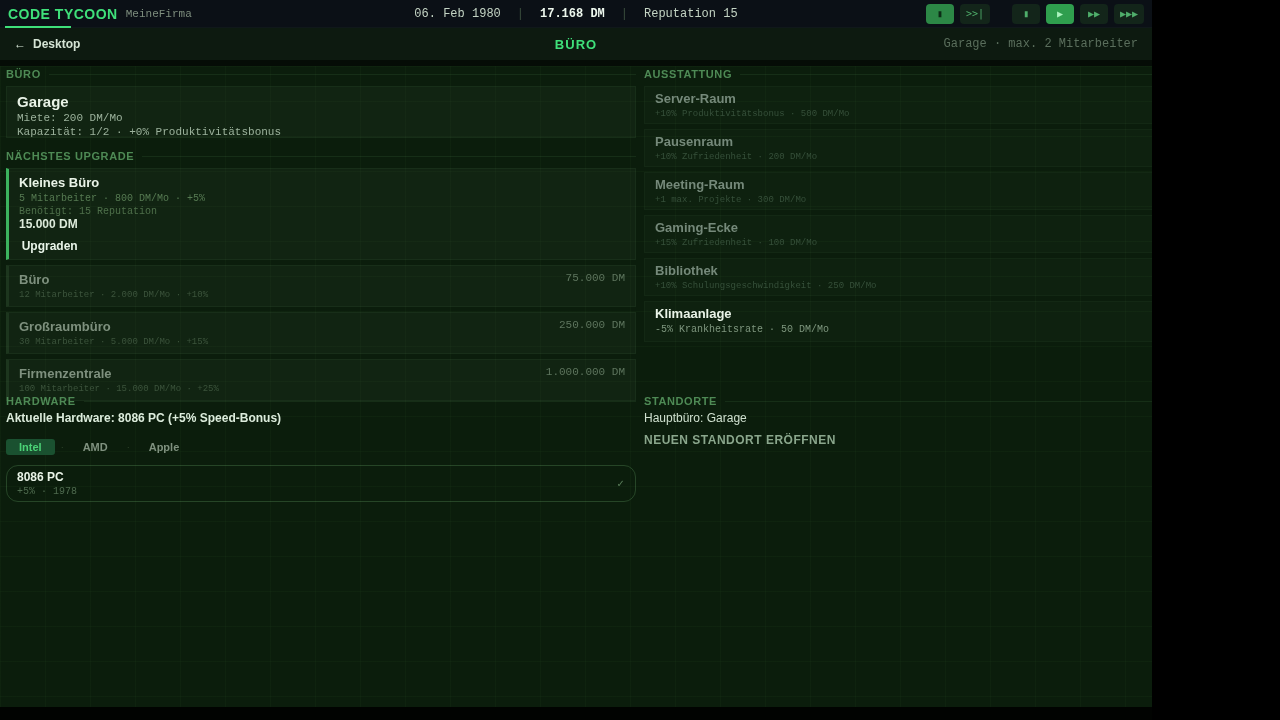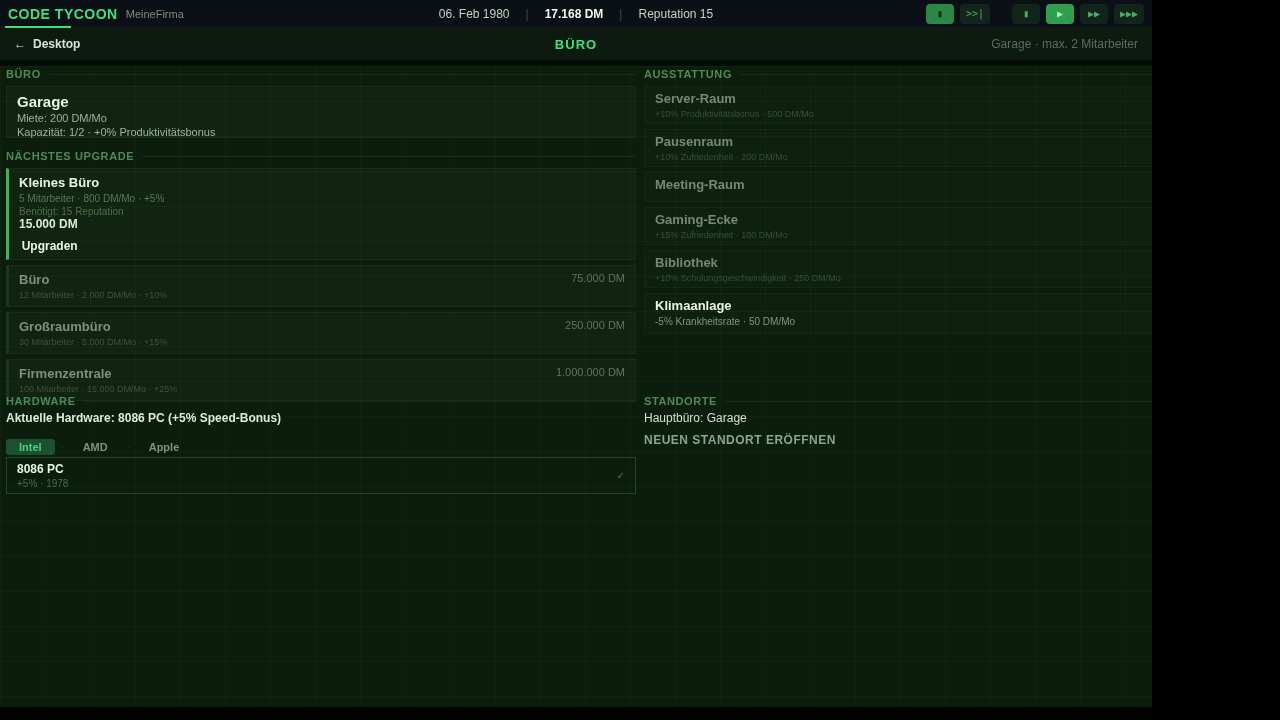--- a/index.html
+++ b/index.html
@@ -2,21 +2,21 @@
 <html><head>
 <meta charset="utf-8">
 <style>
   * { box-sizing: border-box; margin: 0; padding: 0; }
   html,body { background:#000; }
   #app {
     position:relative; width:1152px; height:720px; overflow:hidden;
     background:#0b1d0c; font-family:"Liberation Sans", sans-serif;
     -webkit-font-smoothing:antialiased;
   }
-  .mono { font-family:Liberation Sans, sans-serif; }
+  .mono { font-family:Liberation Mono, monospace; }
 
   
   .topbar {
     position:absolute; top:0; left:0; right:0; height:28px;
     background:#0b1016; display:flex; align-items:center; padding:0 8px;
     border-bottom:1px solid #10181a;
   }
   .logo { color:#3fe07a; font-weight:bold; font-size:14px; letter-spacing:.5px; }
   .company { color:#7d8d7d; font-size:11px; margin-left:8px; }
   .logo-underline { position:absolute; left:5px; top:26px; width:66px; height:2px; background:#3fe07a; }
@@ -117,21 +117,21 @@
 
   
   .hardware  { position:absolute; left:6px;  top:329px; width:630px; }
   .locations { position:absolute; left:644px; top:329px; width:630px; }
   .hw-current { margin-top:4px; color:#dcecdc; font-size:12px; font-weight:bold; }
   .hw-tabs { margin-top:14px; display:flex; align-items:center; gap:6px; }
   .tab { background:transparent; border:none; padding:2px 13px; border-radius:3px;
     color:#7f917f; font-size:11px; font-weight:bold; cursor:pointer; }
   .tab.active { background:#1a5130; color:#4bd377; }
   .tab-sep { color:#33482f; font-size:9px; }
-  .hw-box { margin-top:2px; border:1px solid rgba(120,190,120,.25); border-radius:0;
+  .hw-box { margin-top:10px; border:1px solid rgba(120,190,120,.25); border-radius:12px;
     padding:4px 10px; display:flex; justify-content:space-between; align-items:center;
     min-height:28px; cursor:pointer; }
   .hw-name { color:#e9f3e7; font-size:12px; font-weight:bold; }
   .hw-details { color:#4e6a4e; font-size:10px; margin-top:2px; }
   .hw-check { color:#5a7d5a; font-size:10px; }
 
   
   .loc-hq { margin-top:4px; color:#cfe0cf; font-size:12px; }
   .loc-btn { display:block; margin-top:8px; background:none; border:none;
     color:#8aa68c; font-size:12px; font-weight:bold; letter-spacing:.5px; cursor:pointer; }
@@ -250,20 +250,21 @@
       <div class="equip-row first">
         <div class="eq-title">Server-Raum</div>
         <div class="eq-details mono">+10% Produktivitätsbonus · 500 DM/Mo</div>
       </div>
       <div class="equip-row">
         <div class="eq-title">Pausenraum</div>
         <div class="eq-details mono">+10% Zufriedenheit · 200 DM/Mo</div>
       </div>
       <div class="equip-row">
         <div class="eq-title">Meeting-Raum</div>
+        <div class="eq-details mono">+1 max. Projekte · 300 DM/Mo</div>
       </div>
       <div class="equip-row">
         <div class="eq-title">Gaming-Ecke</div>
         <div class="eq-details mono">+15% Zufriedenheit · 100 DM/Mo</div>
       </div>
       <div class="equip-row">
         <div class="eq-title">Bibliothek</div>
         <div class="eq-details mono">+10% Schulungsgeschwindigkeit · 250 DM/Mo</div>
       </div>
       <div class="equip-row active">

